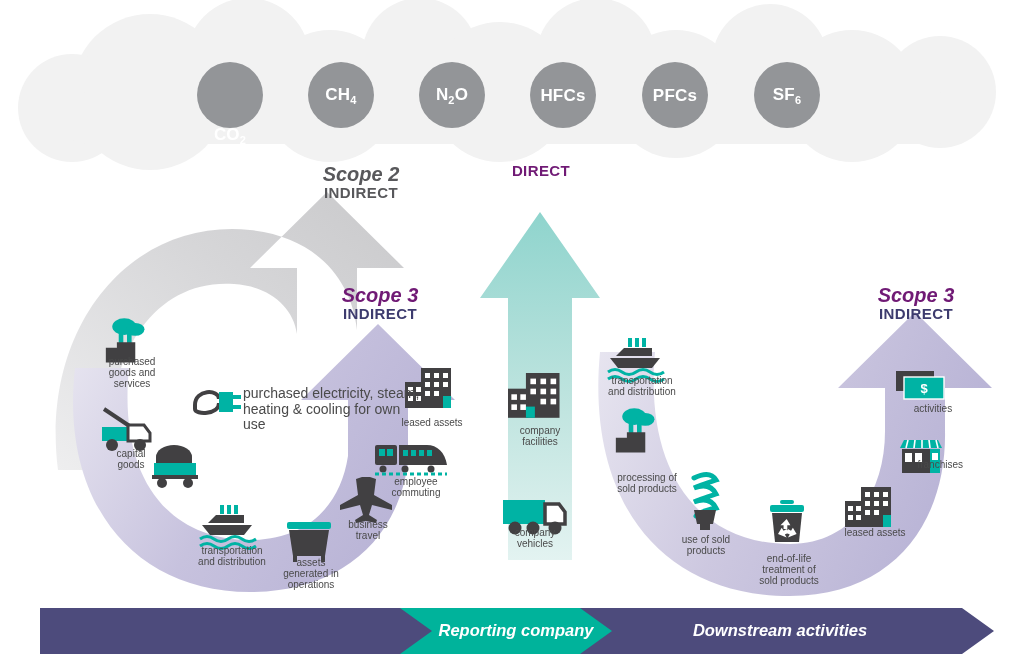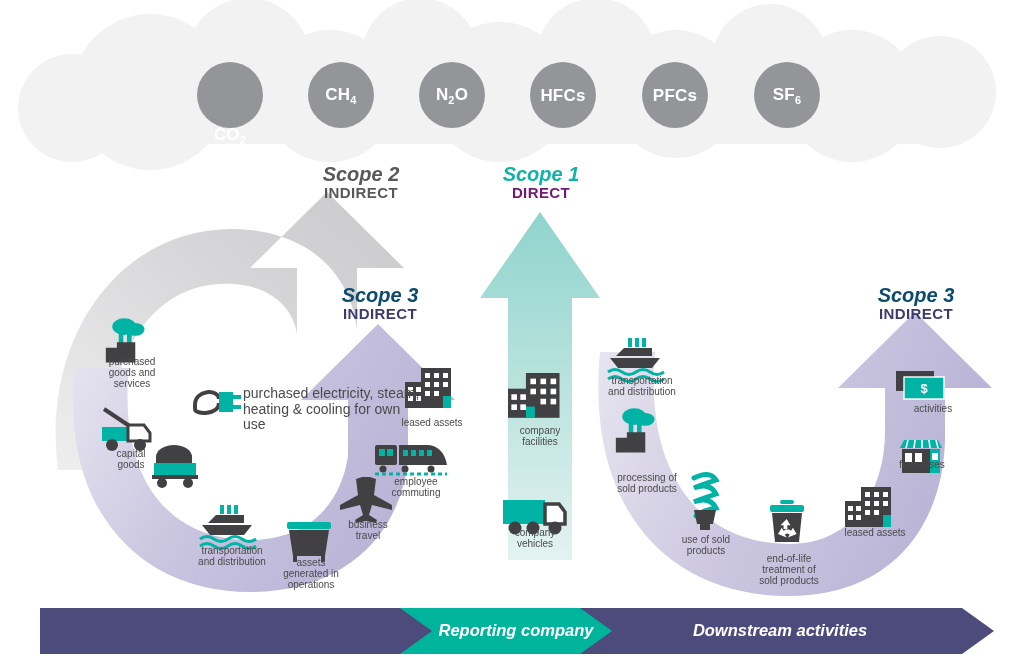--- a/index.html
+++ b/index.html
@@ -17,21 +17,21 @@
 
   .ghg-txt{position:absolute;color:#ffffff;font-weight:bold;font-size:17px;
            text-align:center;letter-spacing:.2px;}
   .ghg-txt sub{font-size:11px;}
 
   .scope-title{position:absolute;text-align:center;line-height:1.1;}
   .scope-title .s1{font-style:italic;font-weight:bold;font-size:20px;display:block;}
   .scope-title .s2{font-weight:bold;font-size:15px;display:block;letter-spacing:.4px;}
   .sc-grey .s1{color:#58585b;} .sc-grey .s2{color:#58585b;}
   .sc-teal .s1{color:#12b2a6;} .sc-teal .s2{color:#701a75;}
-  .sc-purple .s1{color:#0c4a6e;} .sc-purple .s2{color:#3d3b6e;}
+  .sc-purple .s1{color:#701a75;} .sc-purple .s2{color:#3d3b6e;}
 
   .band-txt{position:absolute;color:#ffffff;font-style:italic;font-weight:bold;
             font-size:16.5px;text-align:center;}
 </style>
 </head>
 <body>
 
 <div id="stage">
 
   <svg id="bg" viewBox="0 0 1024 657" xmlns="http://www.w3.org/2000/svg">
@@ -324,21 +324,20 @@
   <div class="ghg-txt" style="left:422px;top:85px;width:60px;">N<sub>2</sub>O</div>
   <div class="ghg-txt" style="left:533px;top:86px;width:60px;">HFCs</div>
   <div class="ghg-txt" style="left:645px;top:86px;width:60px;">PFCs</div>
   <div class="ghg-txt" style="left:757px;top:85px;width:60px;">SF<sub>6</sub></div>
 
   <div class="scope-title sc-grey" style="left:281px;top:163px;width:160px;">
     <span class="s1">Scope 2</span>
     <span class="s2">INDIRECT</span>
   </div>
   <div class="scope-title sc-teal" style="left:461px;top:163px;width:160px;">
-    <span class="s1">Scope 1</span>
     <span class="s2">DIRECT</span>
   </div>
   <div class="scope-title sc-purple" style="left:300px;top:284px;width:160px;">
     <span class="s1">Scope 3</span>
     <span class="s2">INDIRECT</span>
   </div>
   <div class="scope-title sc-purple" style="left:836px;top:284px;width:160px;">
     <span class="s1">Scope 3</span>
     <span class="s2">INDIRECT</span>
   </div>
@@ -370,20 +369,20 @@
   <div class="lbl" style="left:580px;top:375px;width:124px;">transportation
 and distribution</div>
   <div class="lbl" style="left:595px;top:472px;width:104px;">processing of
 sold products</div>
   <div class="lbl" style="left:661px;top:534px;width:90px;">use of sold
 products</div>
   <div class="lbl" style="left:742px;top:553px;width:94px;">end-of-life
 treatment of
 sold products</div>
   <div class="lbl" style="left:825px;top:527px;width:100px;">leased assets</div>
-  <div class="lbl" style="left:881px;top:459px;width:82px;">franchises</div>
+  <div class="lbl" style="left:881px;top:459px;width:82px;text-align:right;">franchises</div>
   <div class="lbl" style="left:889px;top:403px;width:88px;">activities</div>
 
   <div class="band-txt" style="left:60px;top:656px;width:360px;margin-top:42px;">Upstream activities</div>
   <div class="band-txt" style="left:416px;top:621px;width:200px;">Reporting company</div>
   <div class="band-txt" style="left:600px;top:621px;width:360px;">Downstream activities</div>
 
 </div>
 
 </body></html>

